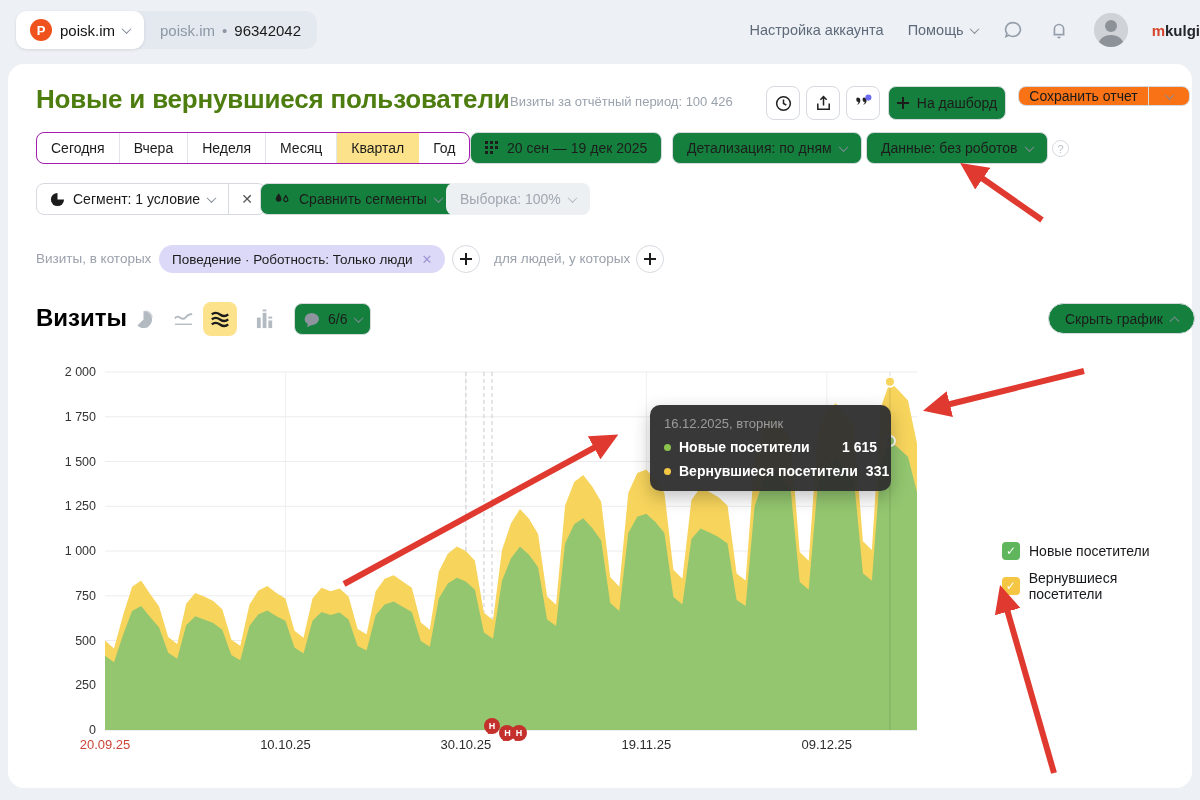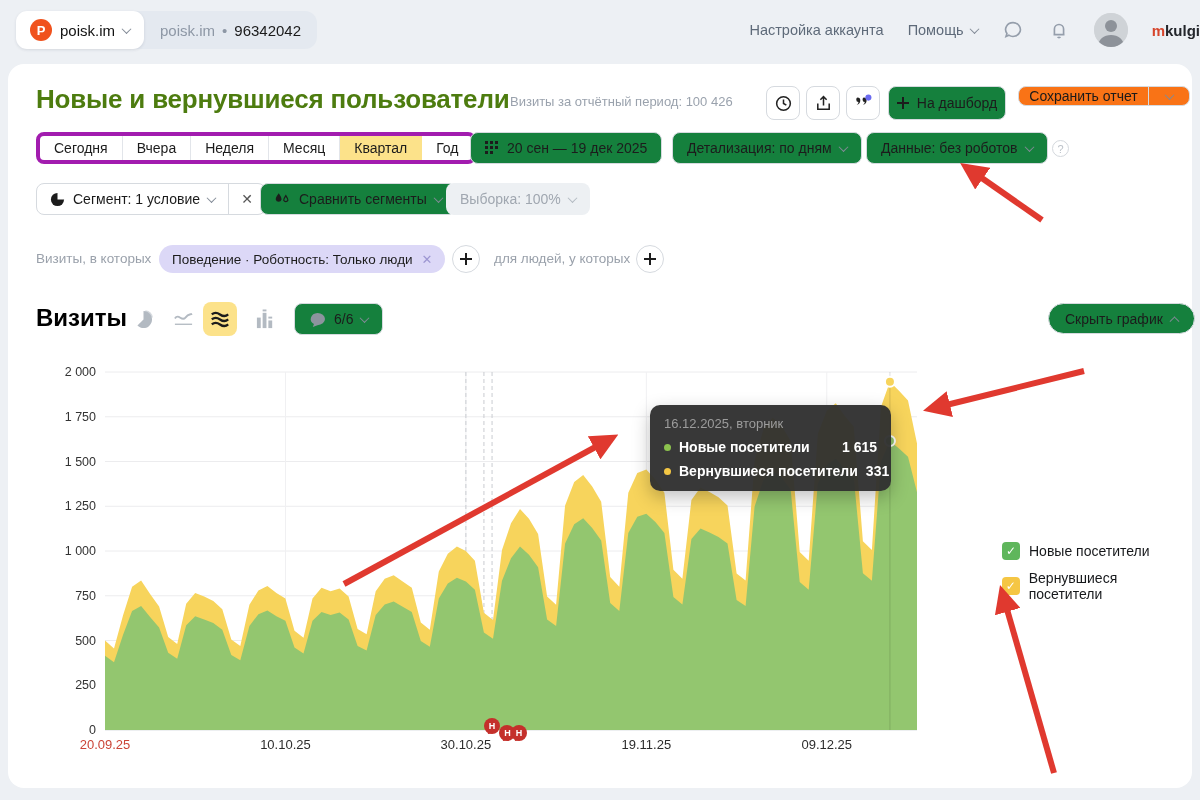--- a/index.html
+++ b/index.html
@@ -40,21 +40,21 @@
   .plus-ic::before { left:5px; top:0; width:2px; height:12px; }
   .plus-ic::after { left:0; top:5px; width:12px; height:2px; }
 
   .dash-btn { position:absolute; left:880px; top:22px; width:118px; height:34px; }
   .save-split { position:absolute; left:1010px; top:22px; width:172px; height:20px; border:1px solid #d6dadf; border-radius:8px; display:flex; background:#f97316; }
   .save-main { flex:1; display:flex; align-items:center; justify-content:center; font-size:14px; cursor:pointer; }
   .save-divider { width:1px; background:#d6dadf; }
   .save-caret { width:40px; display:flex; align-items:center; justify-content:center; cursor:pointer; }
 
   
-  .tabs { position:absolute; left:28px; top:68px; height:32px; display:flex; border:4px solid #a21caf; border-radius:8px; overflow:hidden; background:#fff; }
+  .tabs { position:absolute; left:28px; top:68px; height:32px; display:flex; border:1px solid #a21caf; border-radius:8px; overflow:hidden; background:#fff; }
   .tab { display:flex; align-items:center; justify-content:center; font-size:14px; color:#1c1c1c; cursor:pointer; border-right:1px solid #e2e5ea; padding:0 14px; }
   .tab:last-child { border-right:none; }
   .tab.selected { background:#fce28a; border-right-color:#fce28a; }
   .daterange { position:absolute; left:462px; top:68px; height:32px; padding:0 14px; }
   .ctrl-detal { position:absolute; left:664px; top:68px; height:32px; padding:0 14px; }
   .ctrl-data  { position:absolute; left:858px; top:68px; height:32px; padding:0 14px; }
   .qmark { position:absolute; left:1044px; top:76px; width:17px; height:17px; border:1px solid #d4d8dd; border-radius:50%; color:#bcc2c9; font-size:11px; display:flex; align-items:center; justify-content:center; cursor:pointer; }
 
   
   .seg-ctrl { position:absolute; left:28px; top:119px; height:32px; display:flex; border:1px solid #d6dadf; border-radius:8px; background:#fff; }
@@ -67,21 +67,21 @@
   
   .f-label { position:absolute; font-size:13.5px; color:#9aa1ab; top:187px; }
   .chip { position:absolute; left:151px; top:181px; height:28px; background:#dcd8f7; border-radius:14px; display:flex; align-items:center; gap:9px; padding:0 13px; font-size:13.5px; color:#1c1c1c; cursor:pointer; }
   .chip .chip-x { color:#9d96d2; font-size:13px; cursor:pointer; }
   .plus-circle { position:absolute; top:181px; width:28px; height:28px; border:1px solid #d6dadf; border-radius:50%; background:#fff; display:flex; align-items:center; justify-content:center; cursor:pointer; }
 
   
   .sec-title { position:absolute; left:28px; top:240px; font-size:24px; font-weight:700; color:#000; }
   .ct-icon { position:absolute; top:242px; width:26px; height:26px; display:flex; align-items:center; justify-content:center; color:#b3bac2; cursor:pointer; }
   .ct-selected { position:absolute; left:195px; top:238px; width:34px; height:34px; background:#fce28a; border-radius:8px; display:flex; align-items:center; justify-content:center; color:#222; cursor:pointer; }
-  .comments-btn { position:absolute; left:286px; top:239px; height:32px; padding:0 14px; }
+  .comments-btn { position:absolute; left:286px; top:239px; height:32px; padding:0 8px; }
   .comments-btn .cnt { font-size:14px; }
   .hide-chart { position:absolute; left:1040px; top:239px; height:31px; border-radius:16px; padding:0 16px; }
 
   
   .plot { position:absolute; left:97px; top:308px; width:812px; height:358px; overflow:visible; }
   .plot svg { overflow:visible; }
   .y-axis { position:absolute; left:12px; top:308px; width:76px; height:358px; }
   .y-tick { position:absolute; right:0; width:76px; text-align:right; font-size:12.5px; color:#333; transform:translateY(-50%); }
   .x-axis { position:absolute; left:97px; top:673px; width:812px; height:18px; }
   .x-tick { position:absolute; transform:translateX(-50%); font-size:13px; color:#2d2d2d; white-space:nowrap; }

